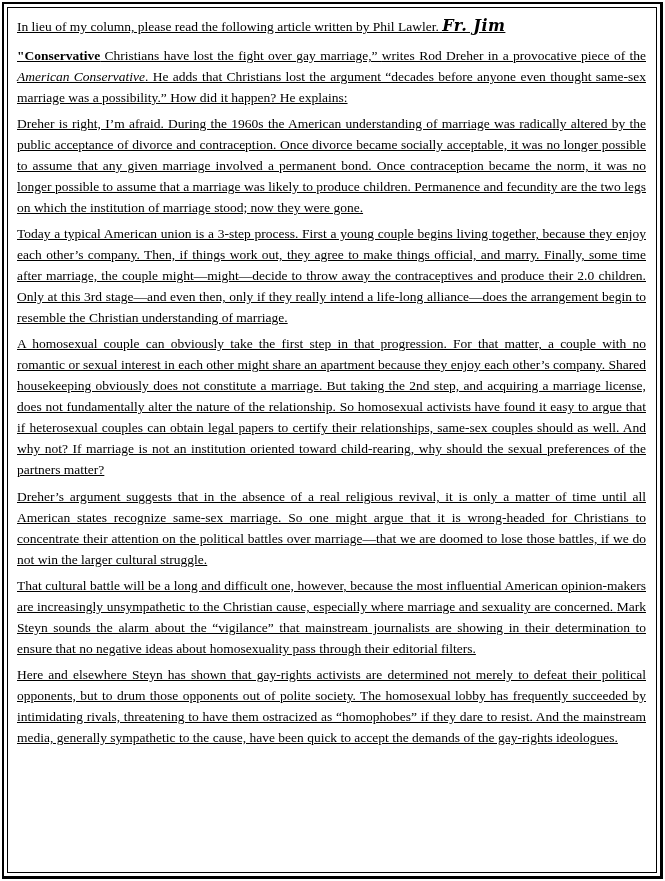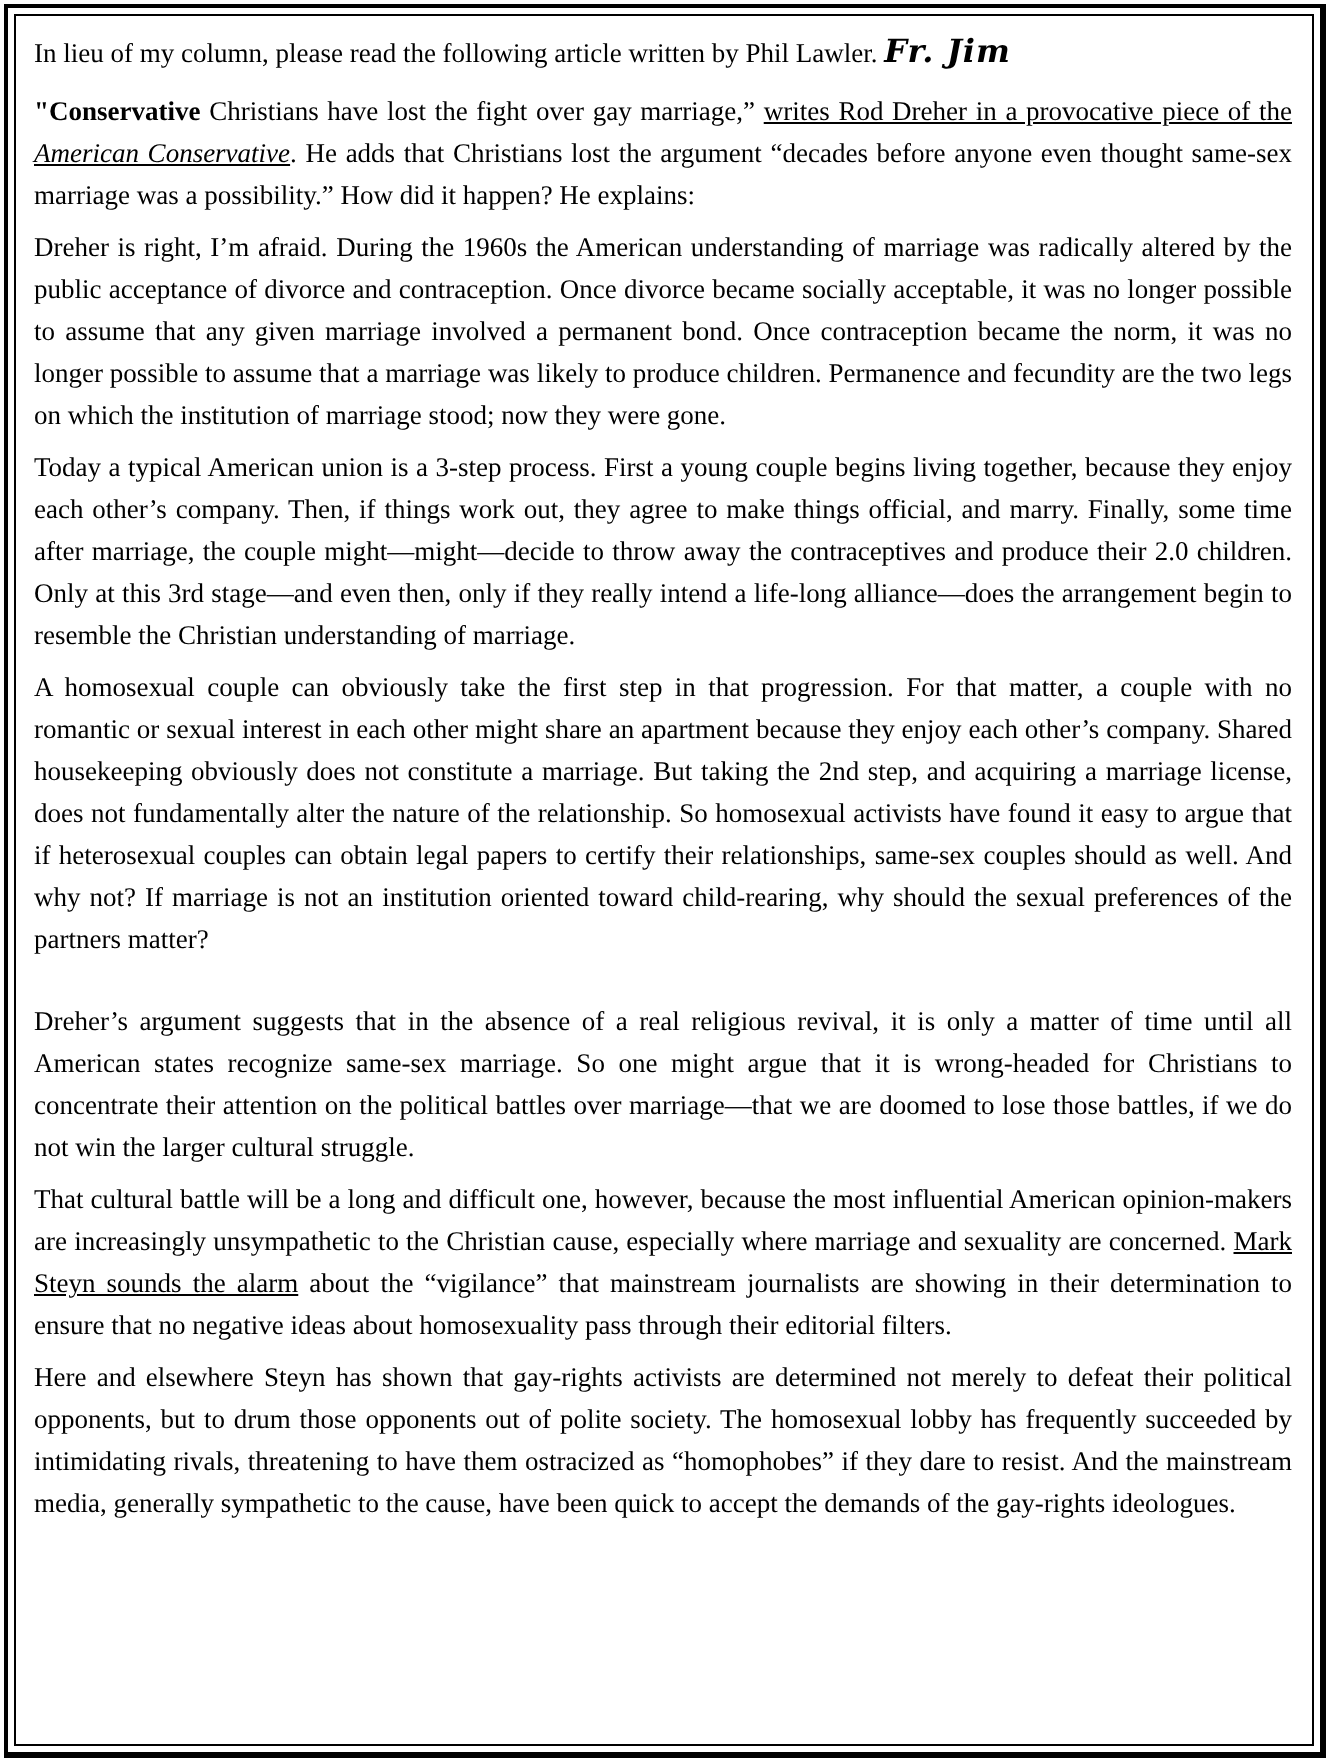--- a/index.html
+++ b/index.html
@@ -12,20 +12,21 @@
     font-family: "Liberation Serif", "DejaVu Serif", serif;
     color: #000000;
     -webkit-font-smoothing: none;
   }
   .outer-frame {
     height: 100%;
     box-sizing: border-box;
     border: solid #000000;
     border-width: 2px 3px 3px 2px;
     padding: 3px;
+    text-decoration: underline;
   }
   .inner-frame {
     height: 100%;
     box-sizing: border-box;
     border: 1px solid #000000;
     padding: 7px 10px 0 9px;
     overflow: hidden;
   }
   .intro-line {
     margin: 0 0 8px 0;
@@ -47,21 +48,21 @@
     letter-spacing: 0.4px;
     text-align: center;
     text-decoration: underline;
   }
   .para {
     margin: 0 0 5px 0;
     font-size: 13.5px;
     line-height: 21px;
     text-align: justify;
   }
-  .para.gap-before { margin-top: 20px; }
+  .para.gap-before { margin-top: 6px; }
   .para.small-gap-before { margin-top: 4px; }
   .block-quote {
     margin: 5px 70px 5px 38px;
     font-size: 13.5px;
     line-height: 21px;
     text-align: left;
   }
   .bold-lead { font-weight: bold; }
   .doc-link {
     color: #000000;

